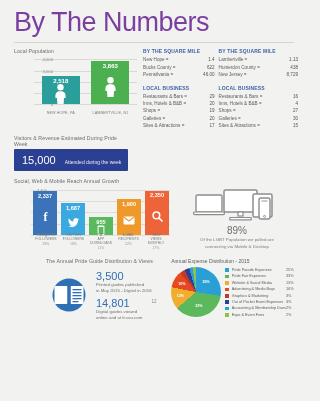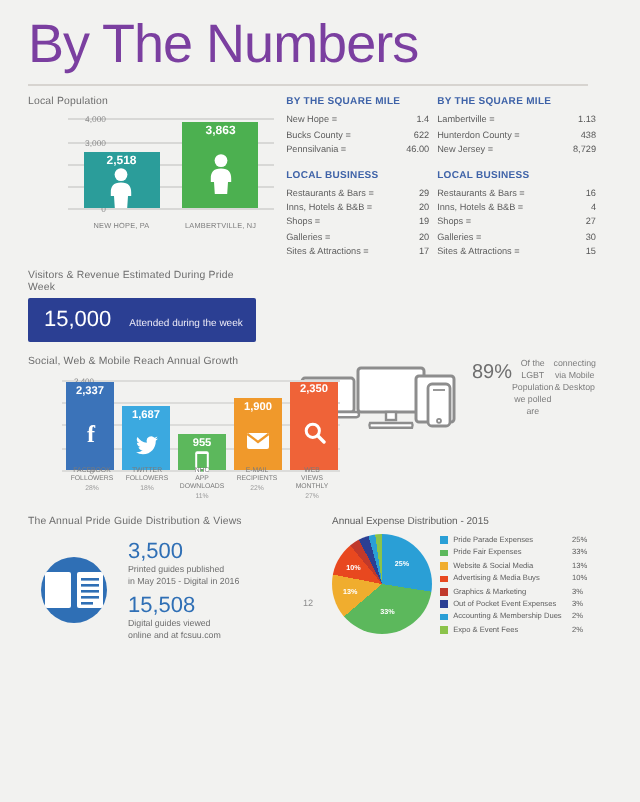--- a/index.html
+++ b/index.html
@@ -77,28 +77,28 @@
   .sc-bar { width: 24px; display: flex; flex-direction: column; align-items: center; }
   .sc-val { font-size: 5.6px; color: #fff; font-weight: 700; margin-top: 1.5px; }
   .sc-icon { flex: 1; display: flex; align-items: center; justify-content: center; }
   .sc-labels { position: absolute; left: 19px; right: 3px; bottom: 0;
                display: flex; justify-content: space-between; }
   .sc-lab { width: 26px; text-align: center; }
   .sc-lab .t { font-size: 3.4px; color: #7a7a7a; line-height: 4.2px; display: block; }
   .sc-lab .p { font-size: 3.4px; color: #9a9a9a; display: block; margin-top: .5px;}
 
   
-  .devices { width: 126px; padding-left: 4px; display: flex; flex-direction: row;
-             justify-content: flex-end; }
+  .devices { width: 126px; padding-left: 4px; display: flex; flex-direction: column;
+             align-items: center; justify-content: flex-end; }
   .dev-art { height: 38px; display: flex; align-items: flex-end; justify-content: center; }
   .dev-pct { font-size: 10px; color: #6f6f6f; margin-top: 3px; }
   .dev-cap { font-size: 4.4px; color: #7d7d7d; text-align: center; line-height: 6px; margin-top: 1px;}
 
   
-  .bottom { display: flex; padding: 8px 8px 0 14px; }
+  .bottom { display: flex; padding: 8px 8px 0 14px; margin-left: 32px; }
   .pg-left { width: 150px; }
   .pg-body { display: flex; margin-top: 4px; }
   .pg-icon { width: 46px; display: flex; align-items: center; justify-content: center; }
   .pg-stats { padding-left: 4px; }
   .pg-num { font-size: 11px; color: #2f6fb5; font-weight: 400; line-height: 12px;}
   .pg-txt { font-size: 4.4px; color: #6f6f6f; line-height: 5.6px; }
   .pg-gap { height: 4px; }
 
   
   .pie-wrap { width: 136px; padding-left: 2px; }
@@ -398,21 +398,21 @@
               <rect x="24.5" y="20" width="9" height="1.3"></rect>
               <rect x="24.5" y="23" width="6" height="1.3"></rect>
             </g>
           </svg>
         </div>
         <div class="pg-stats">
           <div class="pg-num">3,500</div>
           <div class="pg-txt">Printed guides published</div>
           <div class="pg-txt">in May 2015 - Digital in 2016</div>
           <div class="pg-gap"></div>
-          <div class="pg-num">15,508</div>
+          <div class="pg-num">14,801</div>
           <div class="pg-txt">Digital guides viewed</div>
           <div class="pg-txt">online and at fcsuu.com</div>
         </div>
       </div>
     </div>
 
     <div class="pie-wrap">
       <div class="pie-title">Annual Expense Distribution - 2015</div>
       <div class="pie-row">
         <div class="pie" id="pie" style="background: conic-gradient(rgb(42, 159, 214) 0deg, rgb(42, 159, 214) 98.9deg, rgb(92, 184, 92) 98.9deg, rgb(92, 184, 92) 229.45deg, rgb(240, 173, 46) 229.45deg, rgb(240, 173, 46) 280.88deg, rgb(232, 72, 31) 280.88deg, rgb(232, 72, 31) 320.44deg, rgb(192, 57, 43) 320.44deg, rgb(192, 57, 43) 332.31deg, rgb(43, 63, 147) 332.31deg, rgb(43, 63, 147) 344.18deg, rgb(42, 159, 214) 344.18deg, rgb(42, 159, 214) 352.09deg, rgb(139, 195, 74) 352.09deg, rgb(139, 195, 74) 360deg);">

